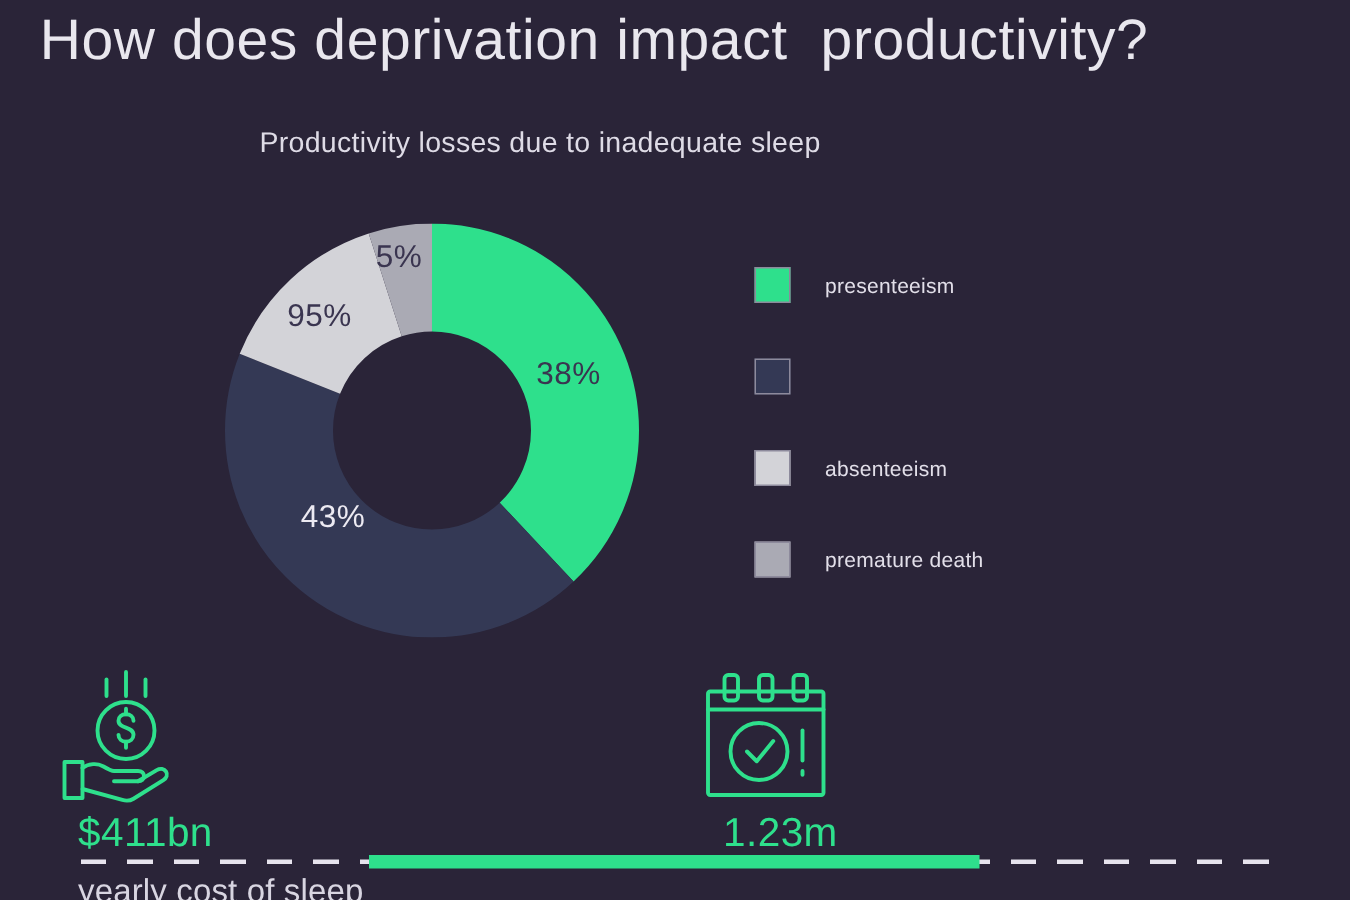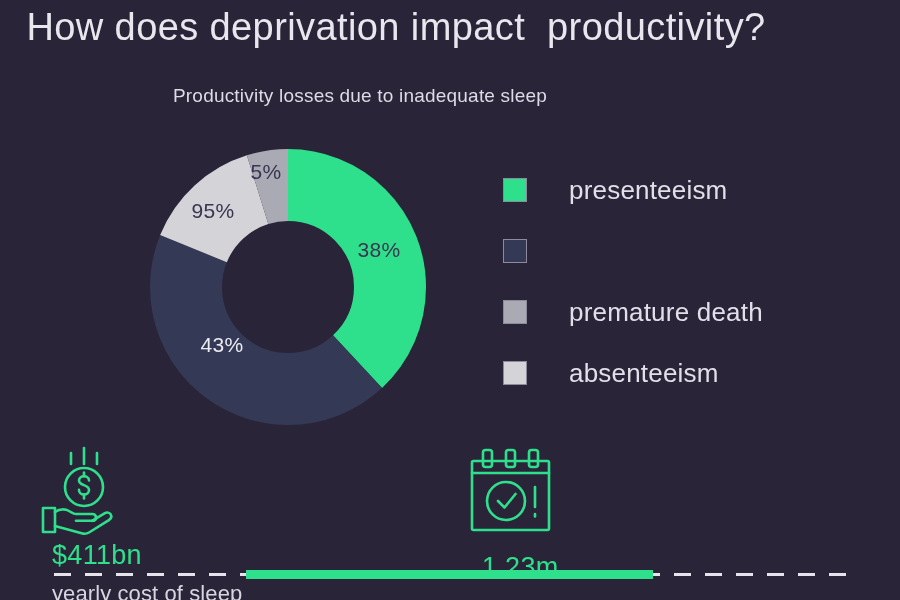--- a/index.html
+++ b/index.html
@@ -79,23 +79,23 @@
     margin-bottom: 37px;
   }
   .legend-swatch {
     width: 24px;
     height: 24px;
     flex: 0 0 24px;
     border: 1px solid #8d8a9c;
     box-sizing: border-box;
   }
   .legend-label {
-    margin-left: 42px;
+    margin-left: 23px;
     color: #e2dfe9;
-    font-size: 26px;
+    font-size: 14px;
     font-weight: 400;
     letter-spacing: 0.2px;
     white-space: nowrap;
   }
 
   
   .stat-block {
     position: absolute;
     display: flex;
     align-items: flex-start;
@@ -121,21 +121,21 @@
   .stat-desc {
     margin-top: 9px;
     color: #d8d5e1;
     font-size: 22px;
     font-weight: 400;
     line-height: 1.45;
     letter-spacing: 0.1px;
     white-space: pre-line;
   }
   #stat-cost .stat-text     { margin-left: 14px; width: 300px; }
-  #stat-workdays .stat-text { margin-left: 14px; width: 310px; margin-top: 12px; }
+  #stat-workdays .stat-text { margin-left: 14px; width: 310px; }
 
   
   #progress-rail {
     position: absolute;
     left: 54px;
     top: 570px;
     width: 792px;
     height: 9px;
   }
   #progress-dashes {
@@ -195,27 +195,27 @@
   <div class="legend-item">
     <span class="legend-swatch" style="background:#2ee08c;"></span>
     <span class="legend-label">presenteeism</span>
   </div>
 
   <div class="legend-item">
     <span class="legend-swatch" style="background:#343955;"></span>
   </div>
 
   <div class="legend-item">
+    <span class="legend-swatch" style="background:#d3d3d8;"></span>
+    <span class="legend-label">absenteeism</span>
+  </div>
+
+  <div class="legend-item">
     <span class="legend-swatch" style="background:#aaaab4;"></span>
     <span class="legend-label">premature death</span>
-  </div>
-
-  <div class="legend-item">
-    <span class="legend-swatch" style="background:#d3d3d8;"></span>
-    <span class="legend-label">absenteeism</span>
   </div>
 
 </div>
 
 <div class="stat-block" id="stat-cost">
   <div class="stat-icon">
     <svg width="92" height="92" viewBox="0 0 92 92" xmlns="http://www.w3.org/2000/svg" fill="none" stroke="#2ee08c" stroke-width="2.6" stroke-linecap="round" stroke-linejoin="round">
       <line x1="33" y1="9" x2="33" y2="20"></line>
       <line x1="46" y1="4" x2="46" y2="20"></line>
       <line x1="59" y1="9" x2="59" y2="20"></line>

